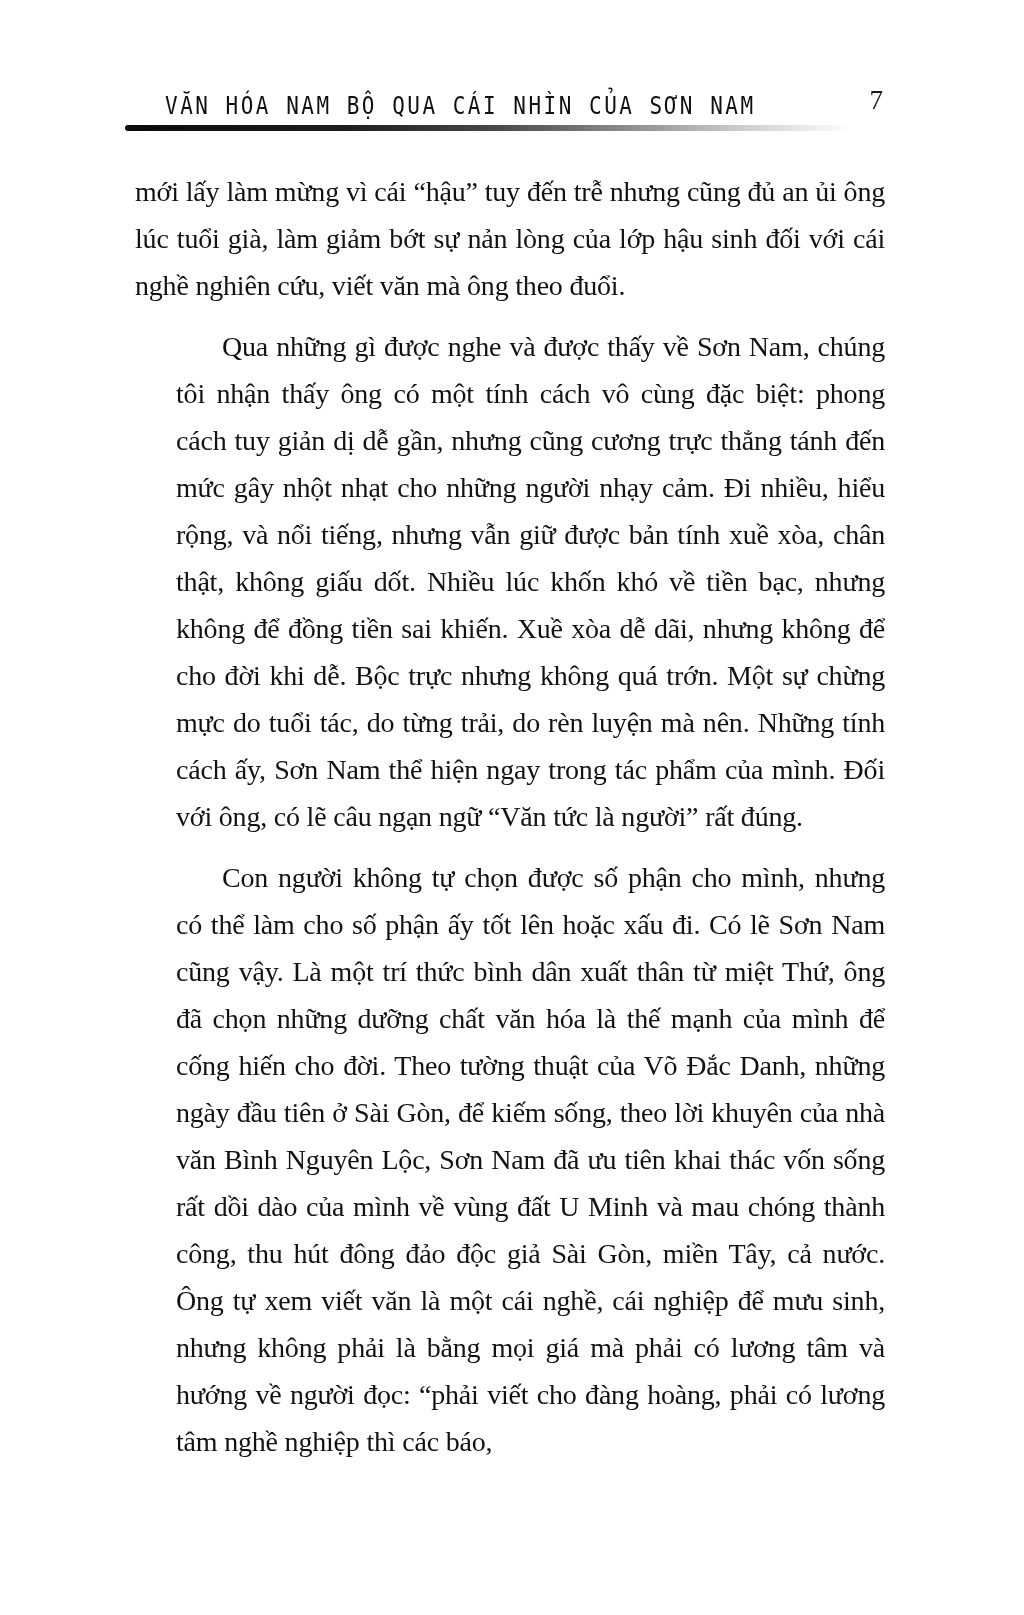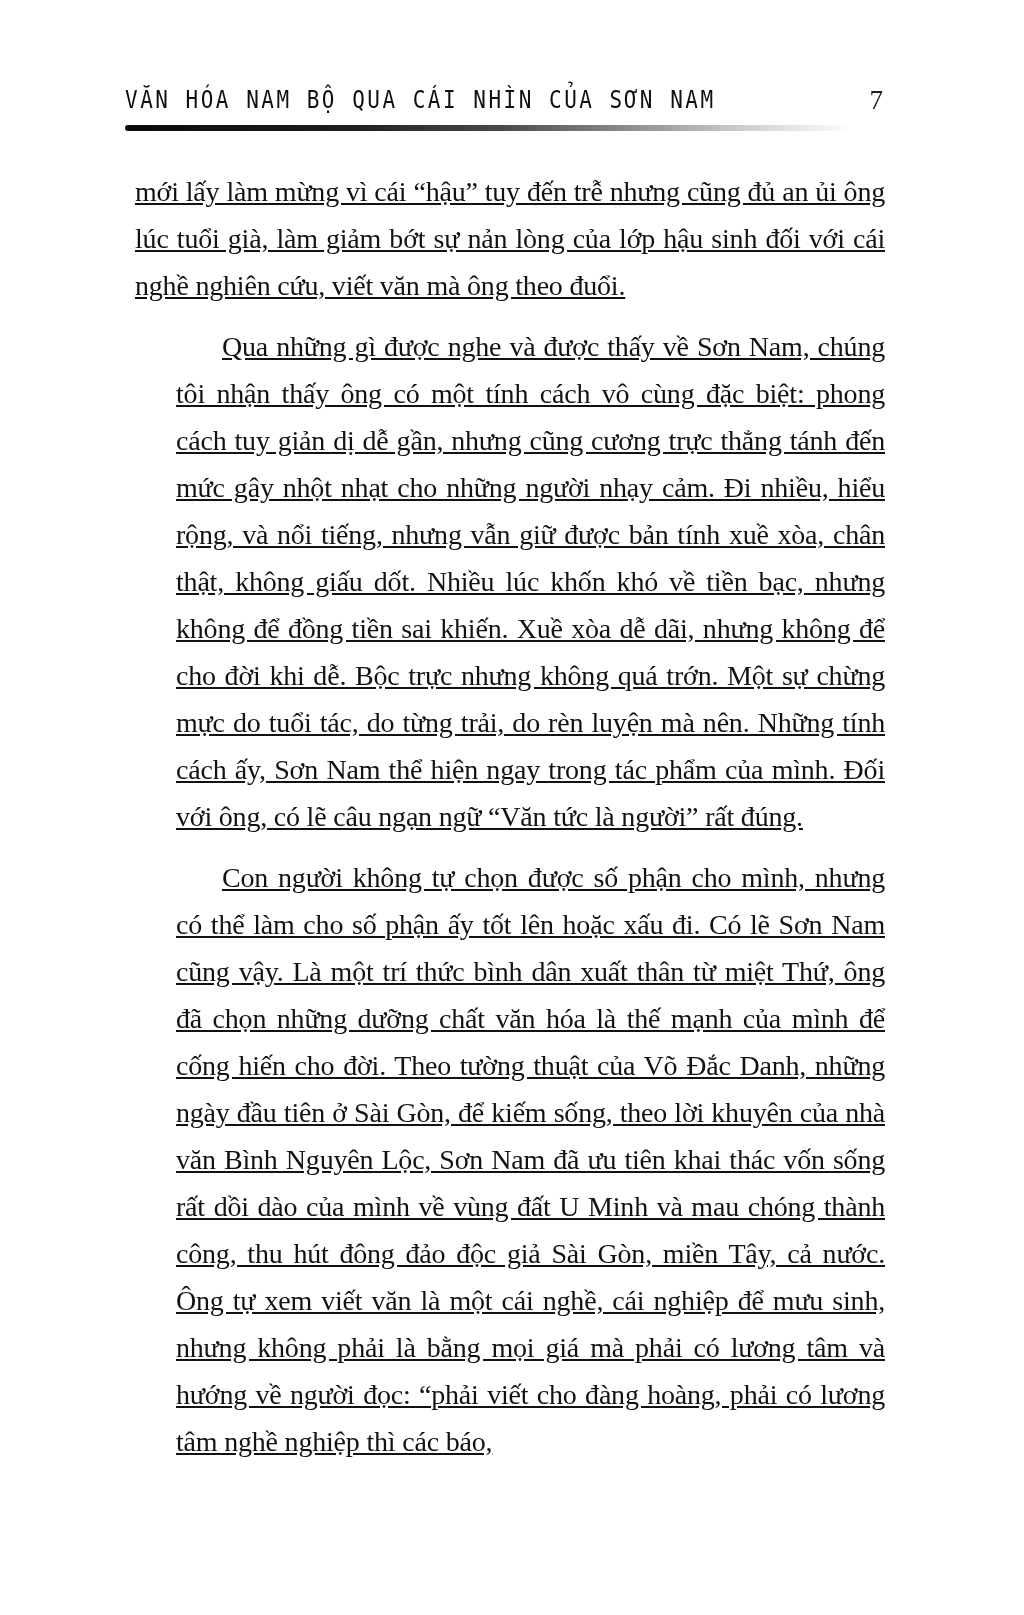--- a/index.html
+++ b/index.html
@@ -17,22 +17,23 @@
     overflow: hidden;
   }
   .running-header {
     position: absolute;
     top: 86px;
     left: 125px;
     width: 770px;
   }
   .header-row {
     display: flex;
-    align-items: flex-start;
+    align-items: flex-end;
     justify-content: space-between;
+    margin-left: 40px;
   }
   .header-title {
     font-family: "DejaVu Sans Mono", "Liberation Mono", monospace;
     font-size: 21px;
     font-weight: 500;
     letter-spacing: 2.5px;
     color: #101010;
     text-transform: uppercase;
     white-space: nowrap;
     transform: scaleY(1.15);
@@ -57,21 +58,20 @@
   .body-text {
     position: absolute;
     top: 168px;
     left: 135px;
     width: 750px;
     font-size: 28px;
     line-height: 47px;
     letter-spacing: -0.2px;
     text-align: justify;
     color: #121212;
-    text-decoration: underline;
   }
   .body-text p {
     margin: 0 0 14px 0;
   }
   .body-text p.indented {
     text-indent: 46px;
     margin-left: 41px;
   }
 </style>
 </head>

